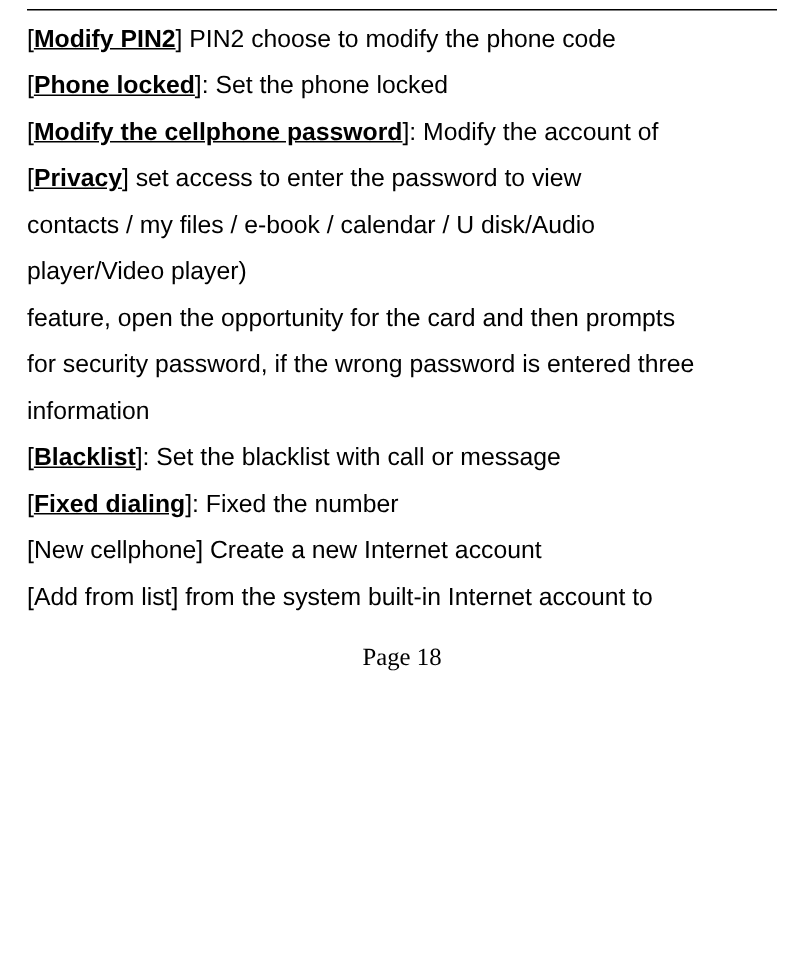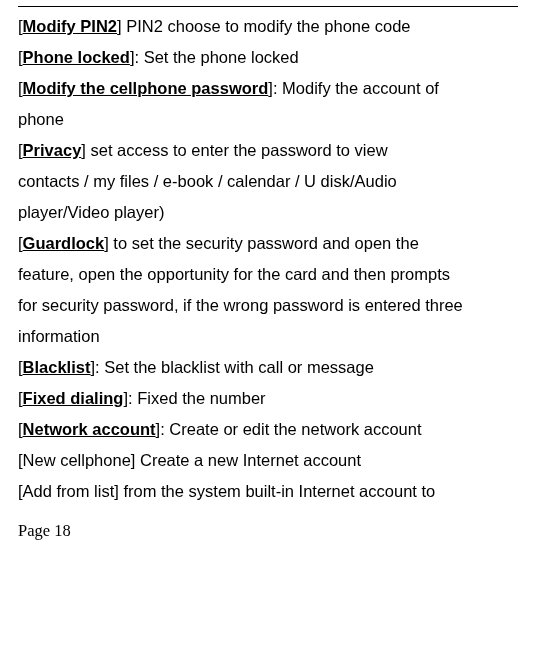--- a/index.html
+++ b/index.html
@@ -18,54 +18,52 @@
   }
   .content p {
     line-height: 31px;
     margin: 0;
   }
   .justify { text-align: justify; text-justify: inter-word; }
   .b { font-weight: bold; }
   .u { text-decoration: underline; }
   .cjk { font-weight: bold; color: #000; }
   .footer {
+    text-align: center;
     font-family: "Times New Roman", Times, serif;
     font-size: 16.5px;
     margin-top: 14px;
   }
 </style>
 </head>
 <body>
 
 <hr class="rule">
 
 <div class="content">
 
   <p>[<span class="b u">Modify PIN2</span><span>] PIN2 choose to modify the phone code</span></p>
 
   <p>[<span class="b u">Phone locked</span><span>]: Set the phone locked</span></p>
 
   <p class="justify">[<span class="b u">Modify the cellphone password</span><span>]: Modify the account of</span></p>
-  <p>phone</p>
 
   <p class="justify">[<span class="b u">Privacy</span><span>] set access to enter the password to view</span></p>
   <p class="justify">contacts / my files / e-book / calendar / U disk/Audio</p>
   <p>player/Video player)</p>
 
-  <p class="justify">[<span class="b u">Guardlock</span><span>] to set the security password and open the</span></p>
   <p class="justify">feature, open the opportunity for the card and then prompts</p>
   <p class="justify">for security password, if the wrong password is entered three</p>
   <p>information</p>
 
   <p>[<span class="b u">Blacklist</span><span>]: Set the blacklist with call or message</span></p>
 
   <p>[<span class="b u">Fixed dialing</span><span>]: Fixed the number</span></p>
 
 
-  <p>[<span class="b u">Network account</span><span>]: Create or edit the network account</span></p>
 
   <p>[New cellphone] Create a new Internet account</p>
 
   <p class="justify">[Add from list] from the system built-in Internet account to</p>
 
 </div>
 
 <div class="footer">Page 18</div>
 
 </body></html>

